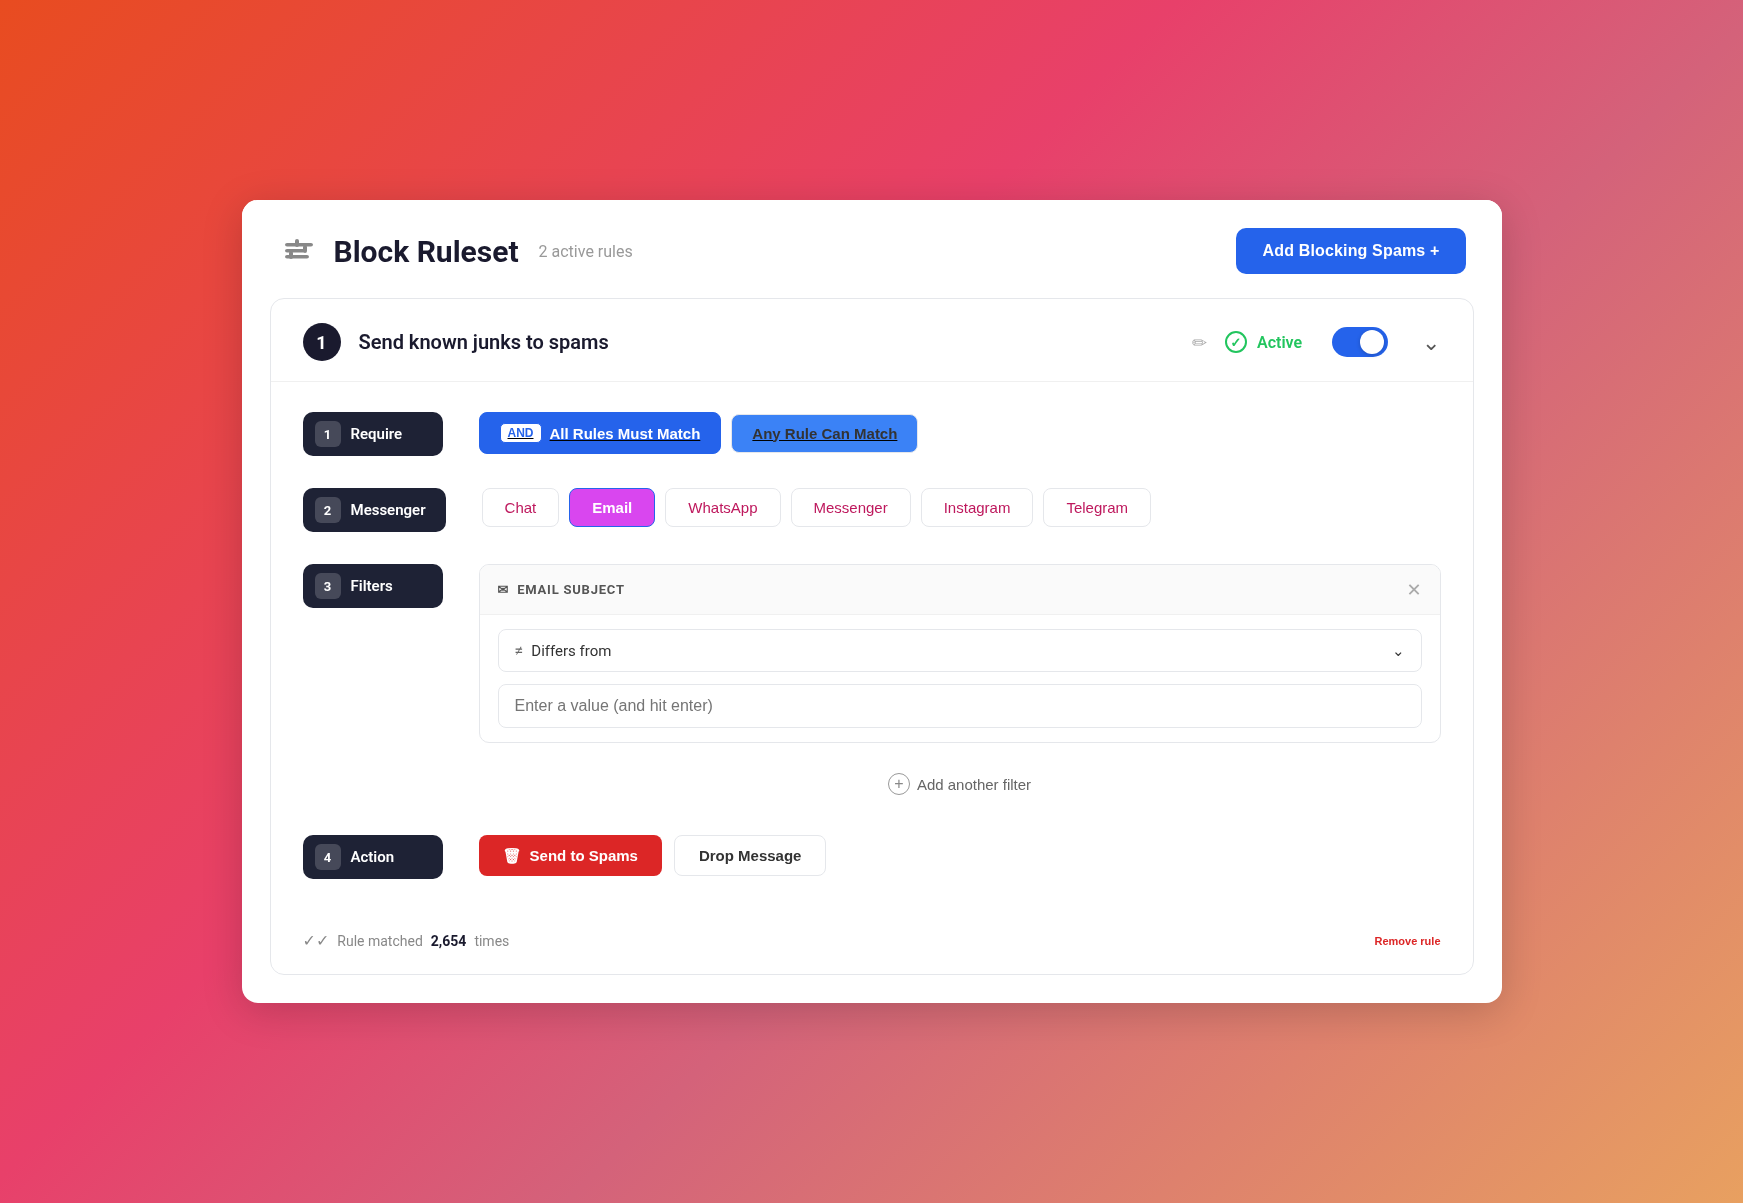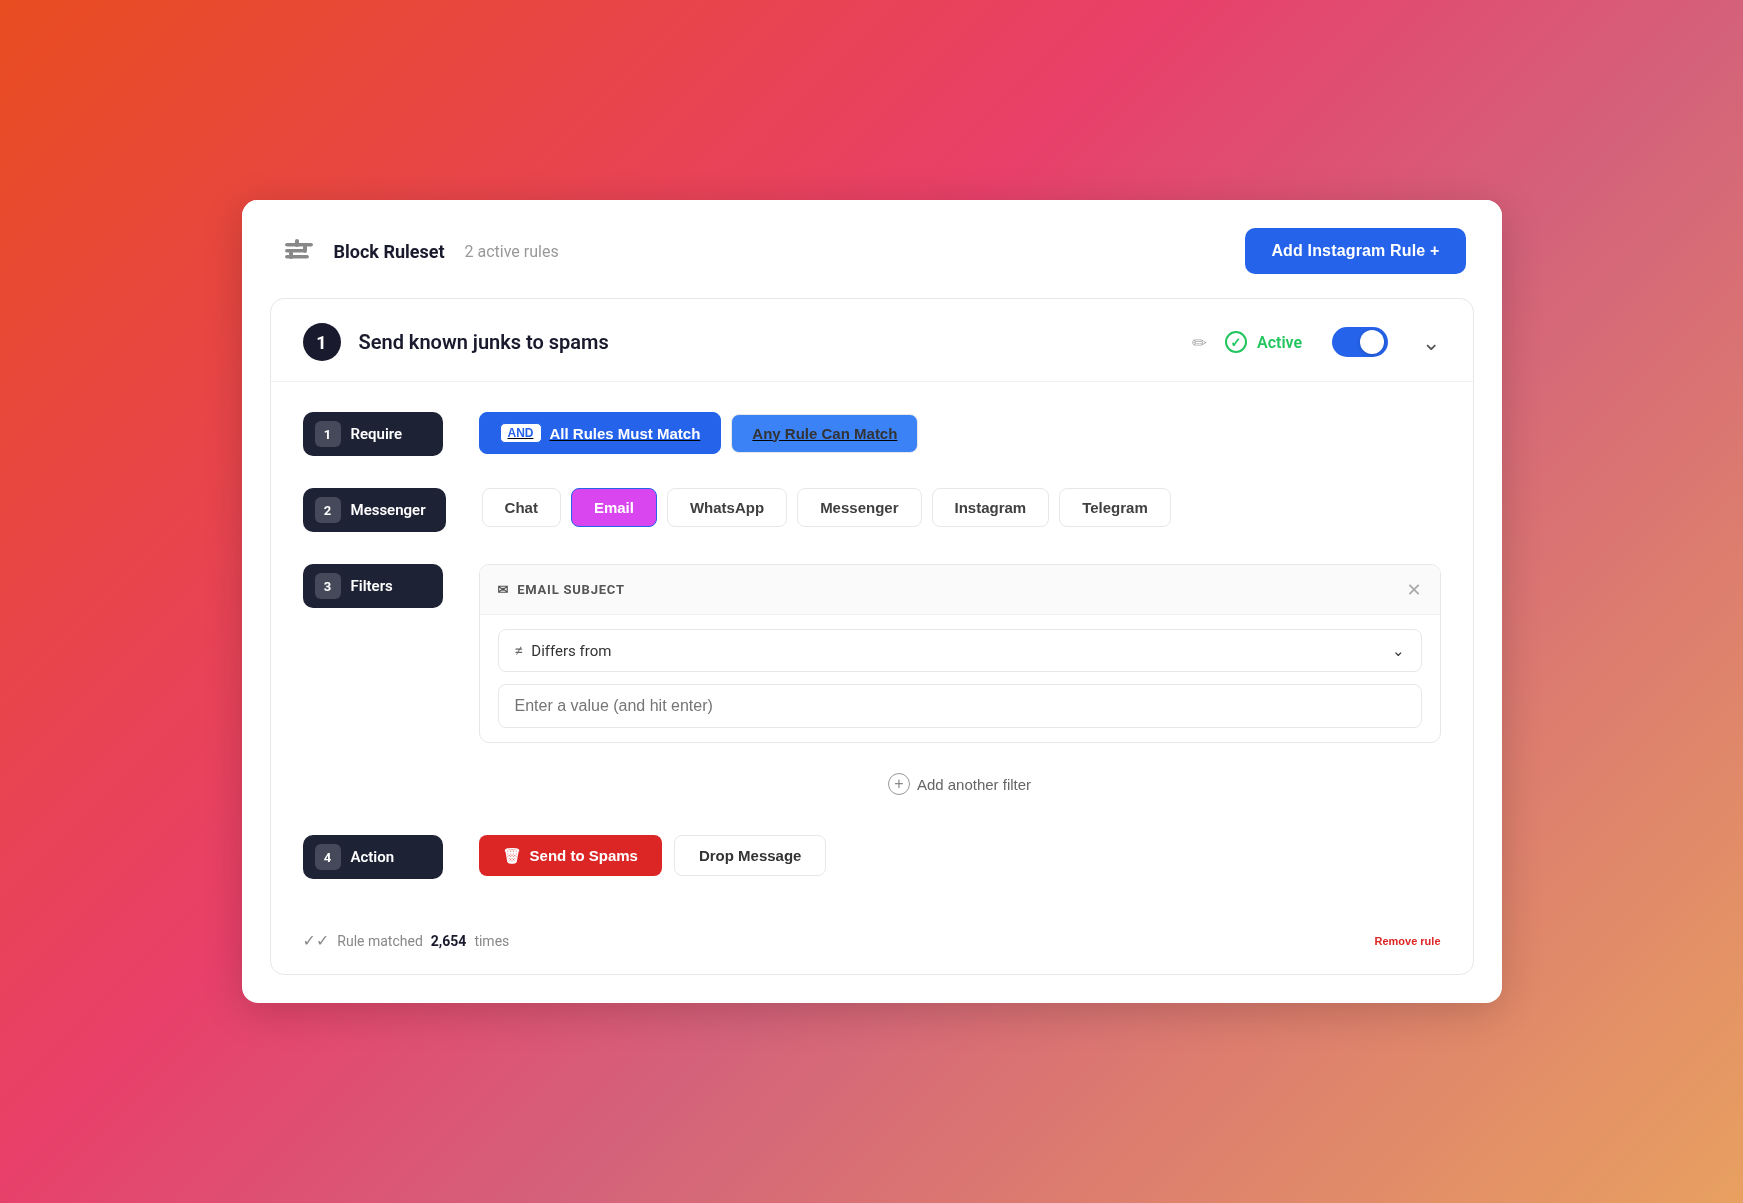--- a/index.html
+++ b/index.html
@@ -36,21 +36,21 @@
     .ruleset-icon {
       width: 42px;
       height: 42px;
       display: flex;
       align-items: center;
       justify-content: center;
       color: #888;
       font-size: 22px;
     }
     .ruleset-title {
-      font-size: 18px;
+      font-size: 30px;
       font-weight: 700;
       color: #1a1a2e;
     }
     .active-rules-badge {
       font-size: 16px;
       color: #999;
       font-weight: 400;
       margin-left: 6px;
     }
     .add-blocking-btn {
@@ -232,25 +232,25 @@
     
     .channels-list {
       display: flex;
       gap: 10px;
       flex-wrap: wrap;
     }
     .channel-btn {
       border-radius: 8px;
       padding: 10px 22px;
       font-size: 15px;
-      font-weight: 700;
-      cursor: pointer;
-      border: 1.5px solid #e5e7eb;
-      background: #fff;
-      color: #404040;
+      font-weight: 400;
+      cursor: pointer;
+      border: 1.5px solid #e5e7eb;
+      background: #fff;
+      color: #be185d;
     }
     .channel-btn.active {
       background: #d946ef;
       border-color: #2563eb;
       color: #fff;
       font-weight: 600;
     }
     
     .filter-card {
       border: 1.5px solid #e5e7eb;
@@ -415,21 +415,21 @@
           <rect x="4" y="16" width="20" height="3.5" rx="2" fill="#888"></rect>
           <rect x="4" y="22" width="24" height="3.5" rx="2" fill="#888"></rect>
           <rect x="14" y="6" width="4" height="8" rx="2" fill="#888"></rect>
           <rect x="22" y="12" width="4" height="8" rx="2" fill="#888"></rect>
           <rect x="8" y="18" width="4" height="8" rx="2" fill="#888"></rect>
         </svg>
       </div>
       <span class="ruleset-title">Block Ruleset</span>
       <span class="active-rules-badge">2 active rules</span>
     </div>
-    <button class="add-blocking-btn">Add Instagram Rule +</button>
+    <button class="add-blocking-btn">Add Blocking Spams +</button>
   </div>
 
   <div class="rule-card">
 
     <div class="rule-header">
       <div class="rule-number-circle">1</div>
       <span class="rule-name">Send known junks to spams</span>
       <span class="edit-icon">✏</span>
       <div class="rule-status">
         <div class="status-icon">✓</div>

